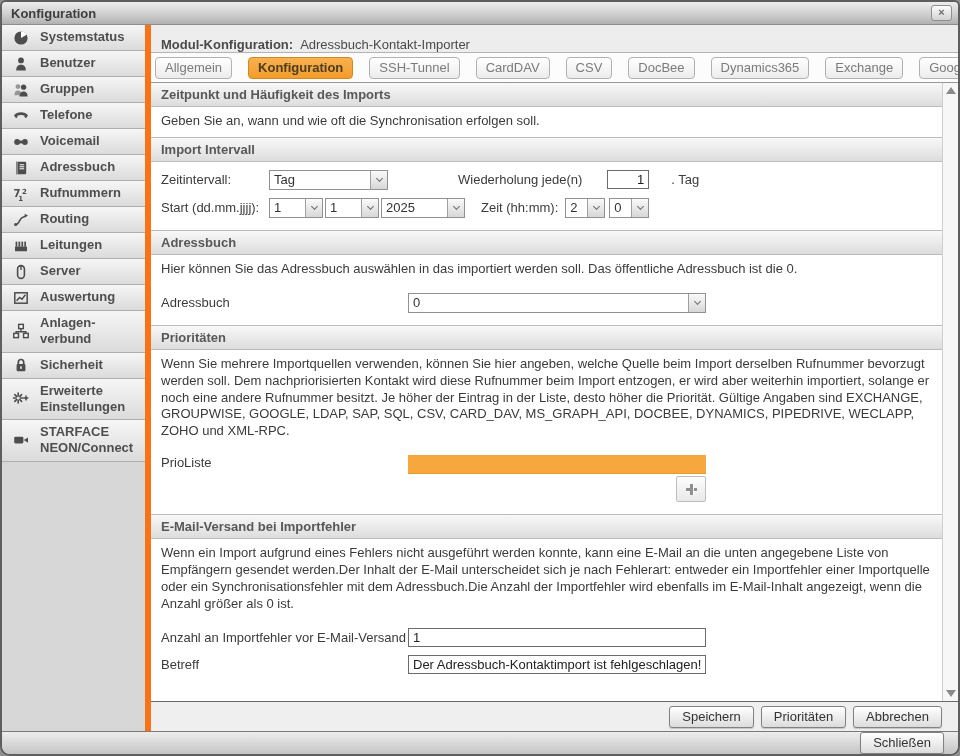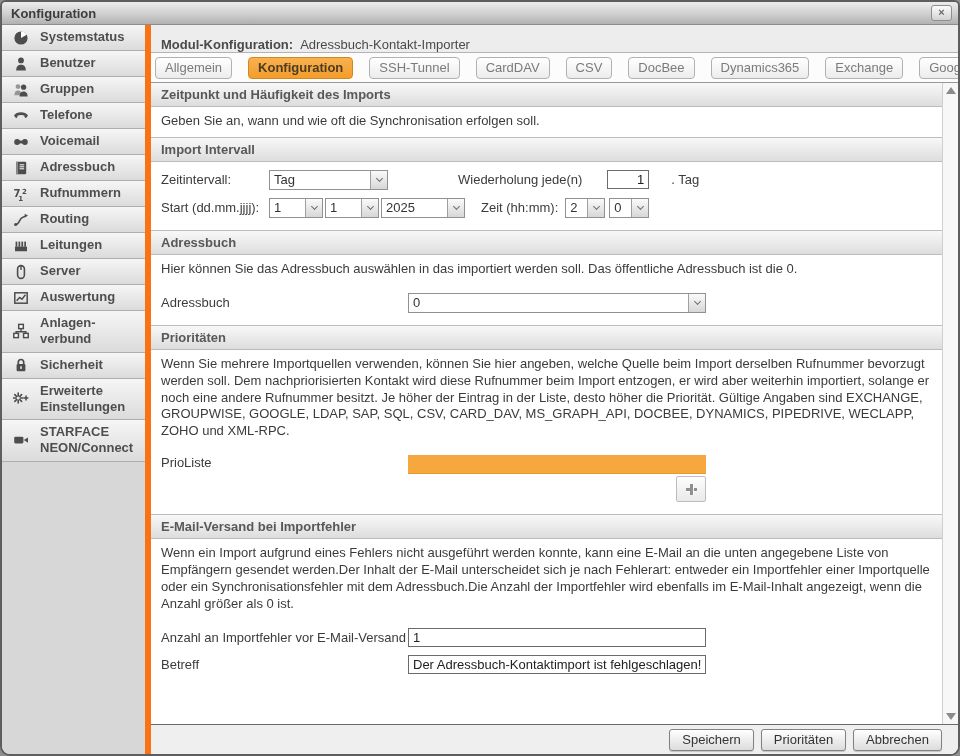--- a/index.html
+++ b/index.html
@@ -356,14 +356,17 @@
 
       <div class="actions-row">
         <button type="button" class="btn">Speichern</button>
         <button type="button" class="btn">Prioritäten</button>
         <button type="button" class="btn">Abbrechen</button>
       </div>
 
     </div>
   </div>
 
+  <div class="footer">
+    <button type="button" class="btn">Schließen</button>
+  </div>
 
 </div>
 
 </body></html>

